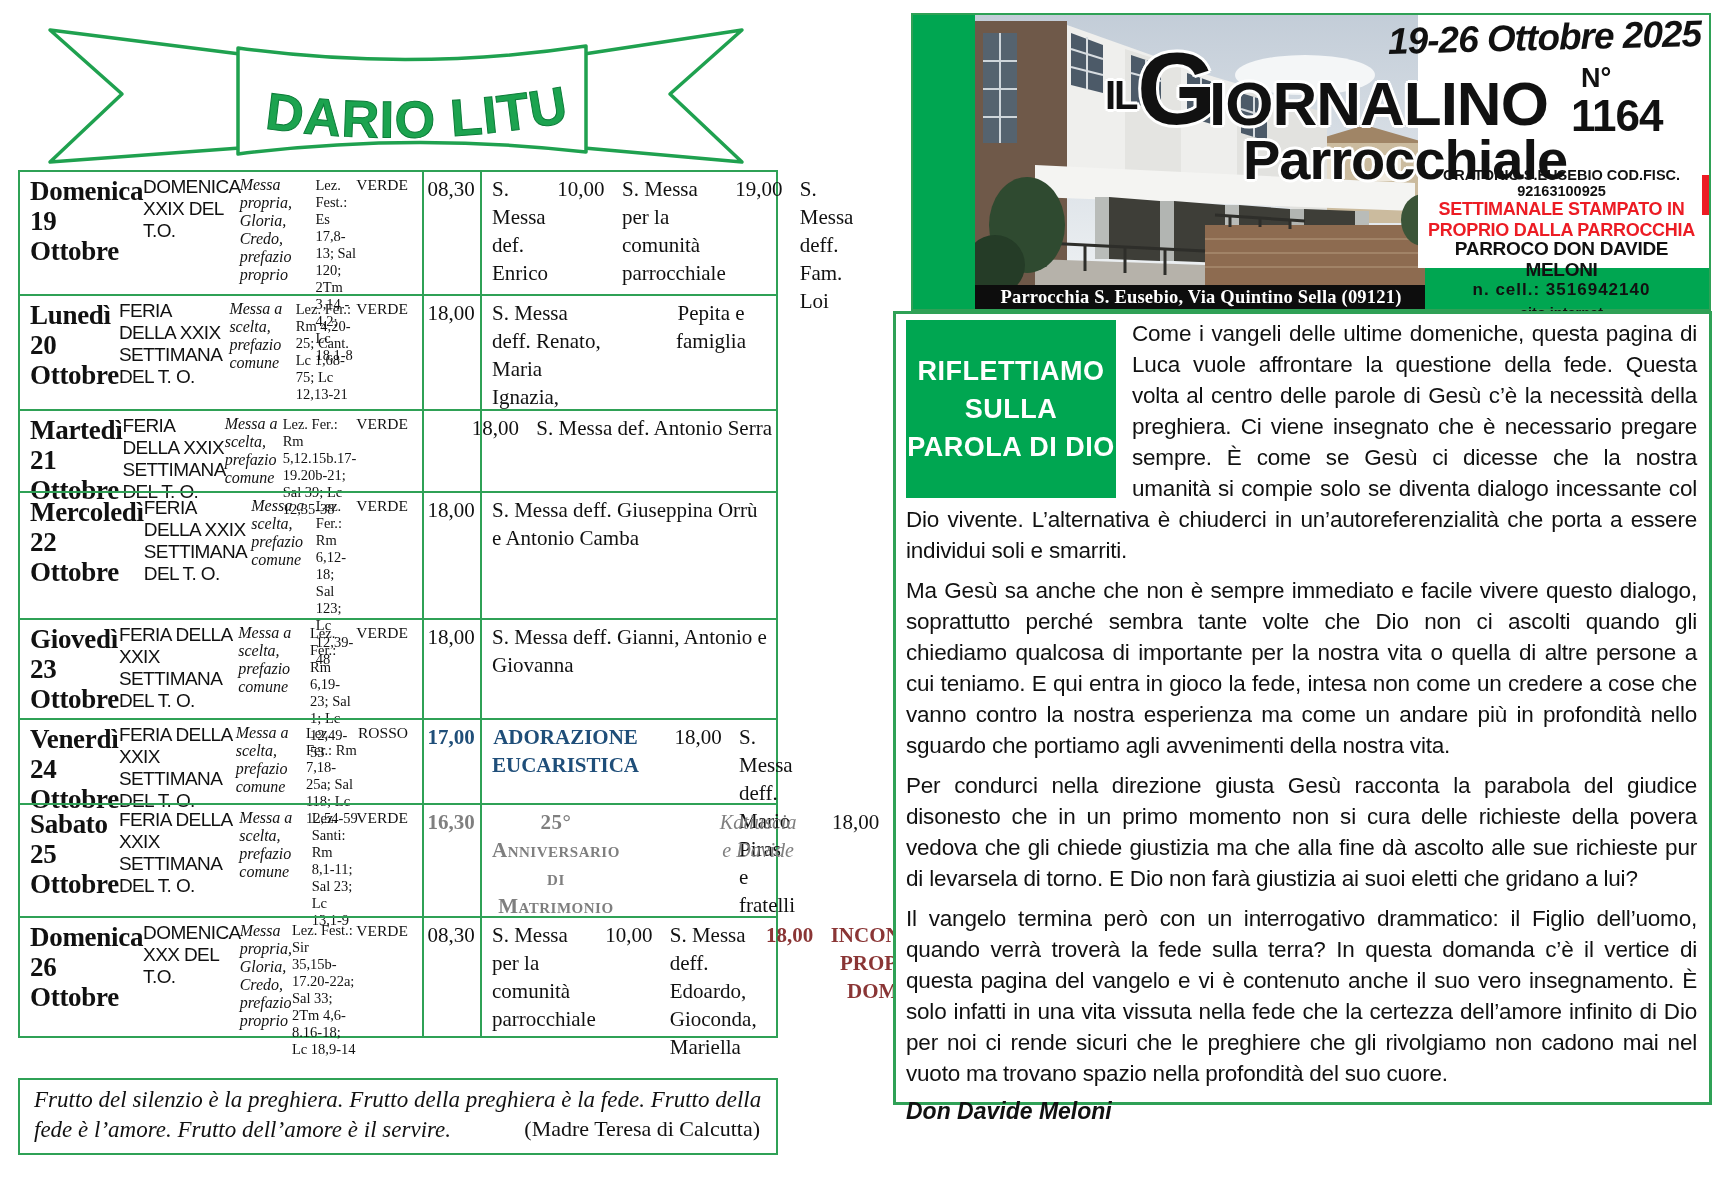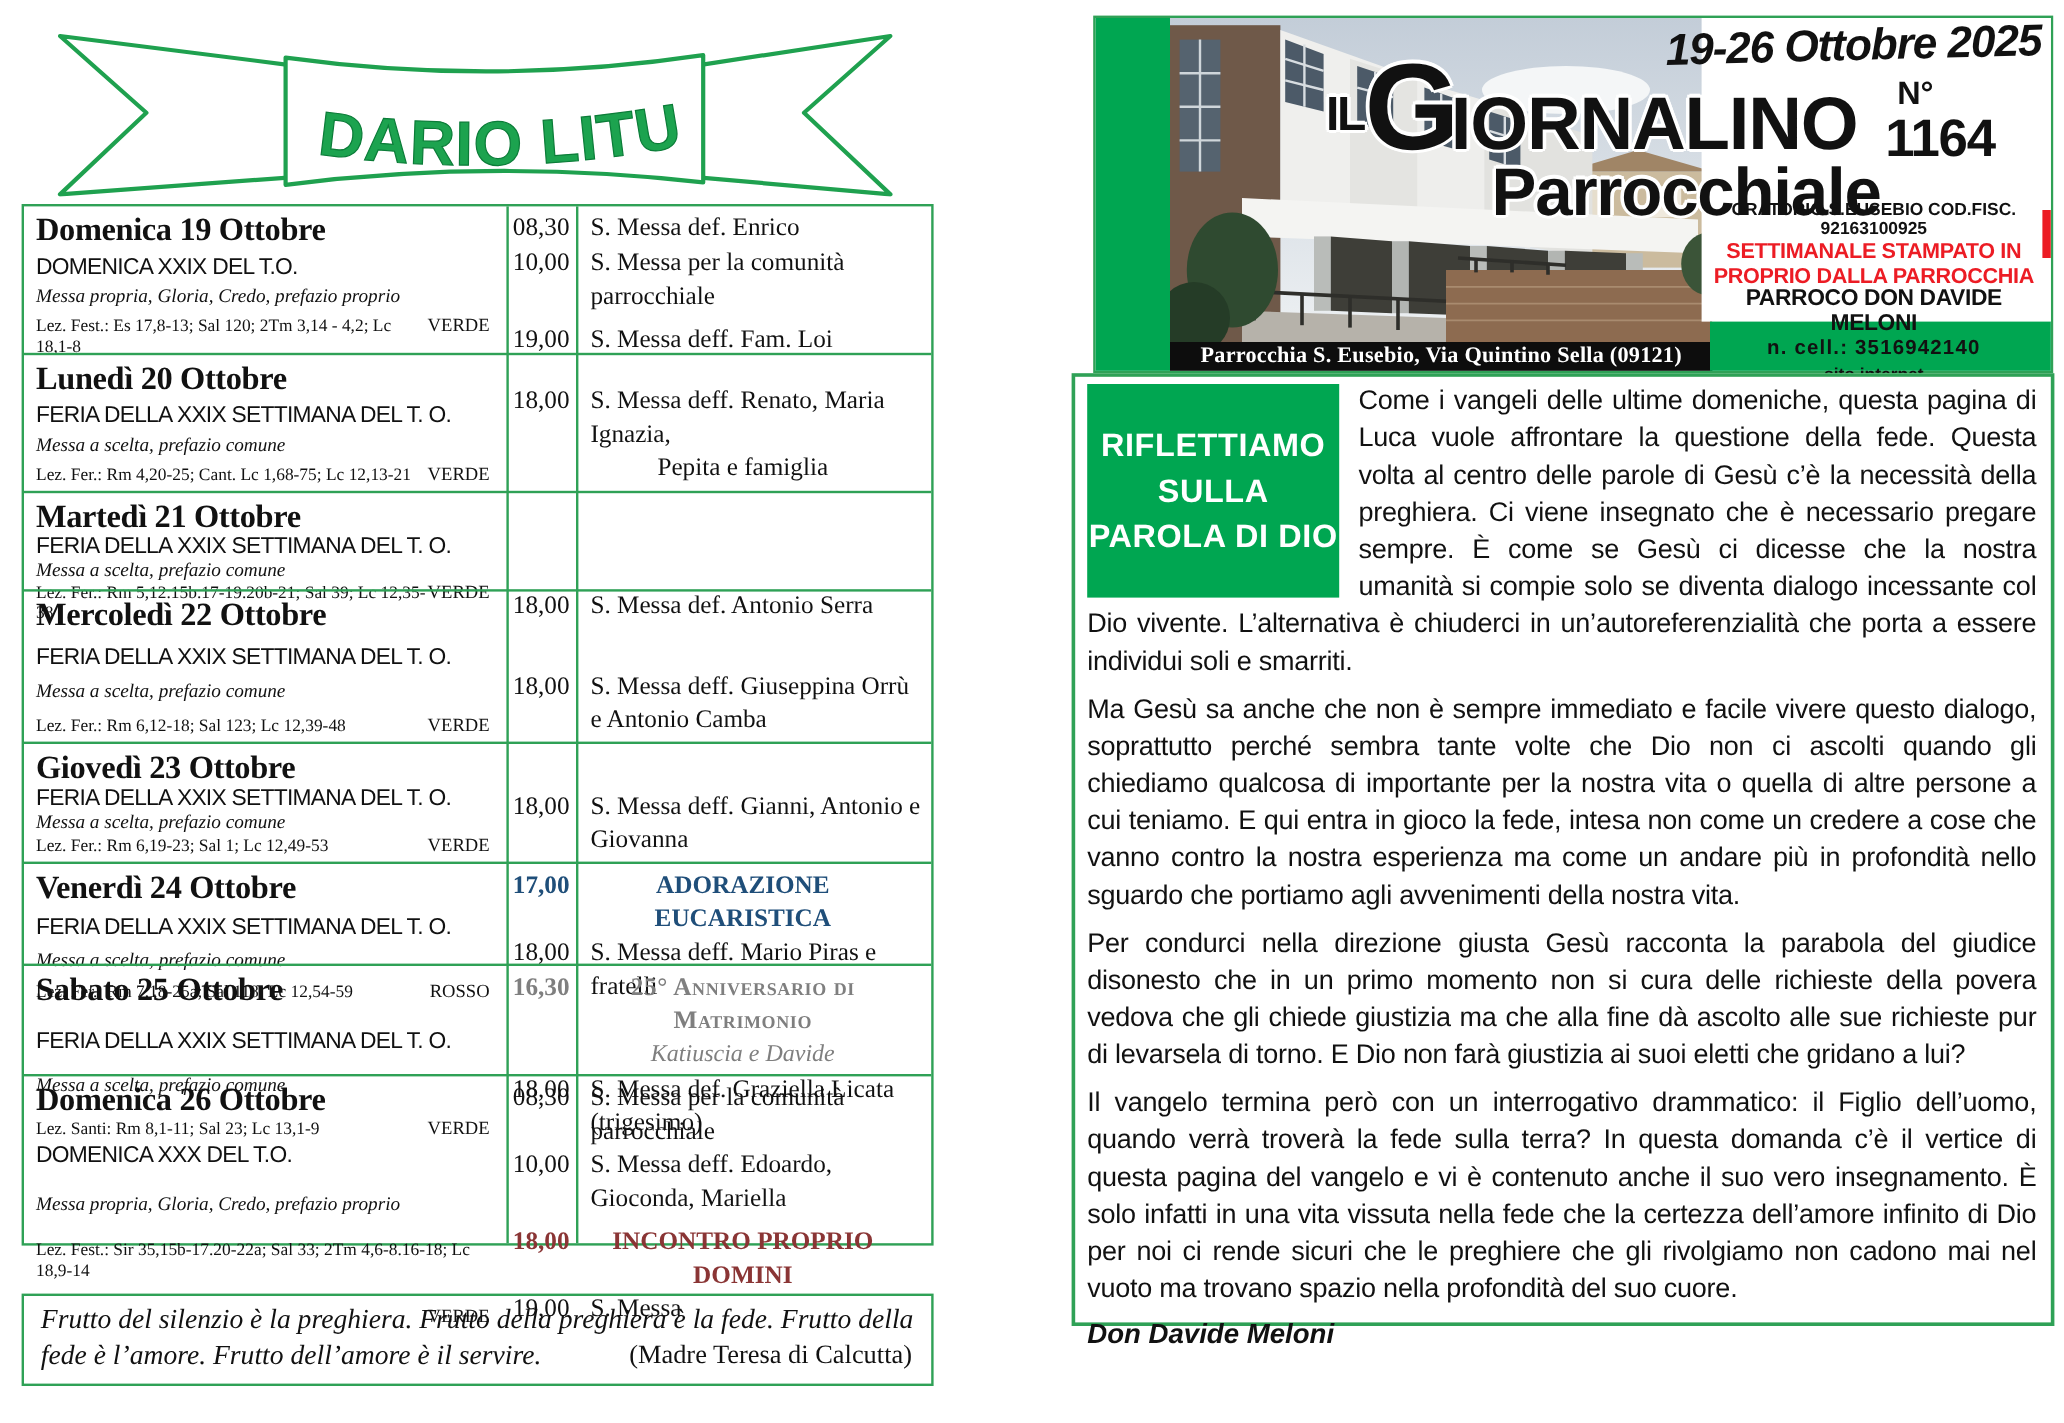--- a/index.html
+++ b/index.html
@@ -19,30 +19,30 @@
   #banner{left:22px;top:12px;width:748px;height:152px;}
 
   #cal-table{left:18px;top:170px;width:760px;height:868px;
     border:2.5px solid var(--gborder);position:absolute;background:#fff;}
   #cal-table::before{content:'';position:absolute;left:402px;top:0;bottom:0;width:2px;
     background:var(--gborder);}
   #cal-table::after{content:'';position:absolute;left:460px;top:0;bottom:0;width:2px;
     background:var(--gborder);}
   .cal-row{display:grid;grid-template-columns:402px 1fr;width:100%;position:relative;}
   .cal-row + .cal-row{border-top:2px solid var(--gborder);}
-  .cal-day{display:flex;flex-direction:column;justify-content:space-between;
+  .cal-day{display:flex;flex-direction:row;justify-content:space-between;
     padding:4px 8px 4px 10px;}
   .day-title{font-size:27px;font-weight:bold;line-height:30px;letter-spacing:-0.3px;}
   .day-sub{font-family:"Liberation Sans", sans-serif;font-size:19px;line-height:22px;
     letter-spacing:-0.6px;}
   .day-rubric{font-style:italic;font-size:16px;line-height:18px;}
   .day-readings{font-size:14.5px;line-height:17px;display:flex;align-items:baseline;}
   .color-word{margin-left:auto;font-size:15.5px;padding-right:6px;}
   .color-line{font-size:15.5px;text-align:right;padding-right:6px;line-height:17px;}
-  .cal-sched{display:flex;flex-direction:column;padding:3px 0 5px 0;}
+  .cal-sched{display:flex;flex-direction:row;padding:3px 0 5px 0;}
   .cal-sched.vbottom{justify-content:flex-end;}
   .sched-line{display:grid;grid-template-columns:58px 1fr;min-height:29px;}
   .sched-time{text-align:center;font-size:21px;line-height:28px;}
   .sched-desc{padding-left:12px;padding-right:4px;font-size:21px;line-height:28px;}
   .sp{flex:1 1 auto;min-height:8px;}
   .blue{color:var(--blue);font-weight:bold;}
   .gray{color:var(--gray);font-weight:bold;}
   .grayi{color:var(--gray);font-style:italic;font-size:20px;}
   .darkred{color:var(--darkred);font-weight:bold;}
   .ctr{text-align:center;padding-right:30px;}
@@ -229,21 +229,21 @@
         <div class="sched-line">
           <div class="sched-time blue">17,00</div>
           <div class="sched-desc blue ctr">ADORAZIONE EUCARISTICA</div>
         </div>
         <div class="sched-line">
           <div class="sched-time">18,00</div>
           <div class="sched-desc">S. Messa deff. Mario Piras e fratelli</div>
         </div>
       </div>
   </div>
-    <div class="cal-row" style="height: 92px;">
+    <div class="cal-row" style="height: 113px;">
     <div class="cal-day">
       <div class="day-title">Sabato 25 Ottobre</div>
       <div class="day-sub">FERIA DELLA XXIX SETTIMANA DEL T. O.</div>
       <div class="day-rubric">Messa a scelta, prefazio comune</div>
       <div class="day-readings">
         <span>Lez. Santi:  Rm 8,1-11; Sal 23; Lc 13,1-9</span>
         <span class="color-word">VERDE</span>
       </div>
     </div>
     <div class="cal-sched vbottom">

